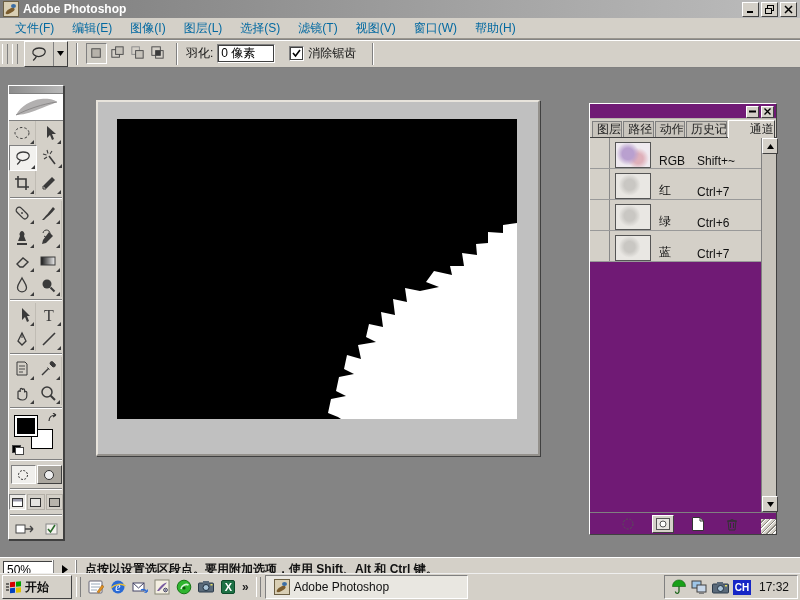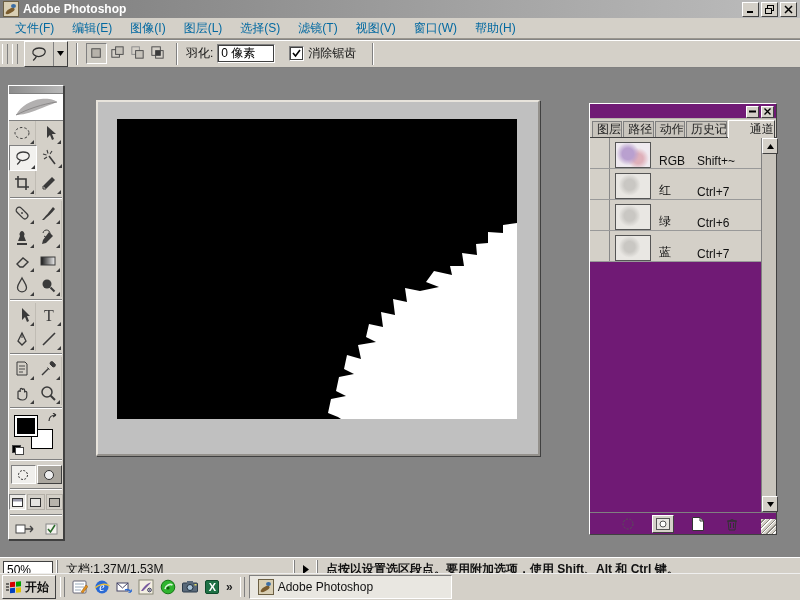--- a/index.html
+++ b/index.html
@@ -106,21 +106,21 @@
   #statusbar{position:absolute;left:0;top:549px;width:800px;height:24px;background:#d4d0c8;
     border-top:1px solid #fff;display:flex;align-items:center;box-sizing:border-box;margin-top:8px;}
   #zoom-input{width:42px;height:16px;margin-left:3px;background:#fff;border:1px solid;border-color:#404040;
      font:12px "Liberation Sans",sans-serif;padding:0 3px;}
   .spanel{display:flex;align-items:center;height:20px;border-left:1px solid #808080;box-shadow:-1px 0 0 #fff;padding:0 8px;}
   #status-hint{white-space:nowrap;overflow:hidden;color:#111;}
 
   
   #taskbar{position:absolute;left:0;top:573px;width:800px;height:27px;background:#d4d0c8;border-top:1px solid #efefef;
      display:flex;align-items:center;box-sizing:border-box;}
-  #startbtn{margin-left:2px;height:22px;display:flex;align-items:center;gap:3px;padding:0 6px 0 3px;font-weight:bold;}
+  #startbtn{margin-left:2px;height:22px;display:flex;align-items:center;gap:3px;padding:0 22px 0 3px;font-weight:bold;}
   .tbgrip{width:3px;height:20px;margin:0 4px;border-left:1px solid #fff;border-right:1px solid #808080;}
   .qlicon{width:22px;height:22px;display:flex;align-items:center;justify-content:center;}
   .chev{font-weight:bold;padding:0 3px;color:#222;}
   #taskbtn{height:22px;display:flex;align-items:center;gap:4px;padding:0 8px;width:185px;
      border:1px solid;border-color:#808080 #fff #fff #808080;background:#e9e7e1;}
   #tray{margin-left:auto;margin-right:2px;height:22px;display:flex;align-items:center;gap:4px;
      border:1px solid;border-color:#808080 #fff #fff #808080;padding:0 8px 0 6px;}
   #clock{min-width:34px;text-align:right;}
   .chbadge{width:18px;height:15px;background:#1626c6;color:#fff;font-size:10px;font-weight:bold;
      display:flex;align-items:center;justify-content:center;}
@@ -521,23 +521,20 @@
             <path d="M2,4 H10 L9,13 H3 Z" fill="none" stroke="#333"></path>
             <path d="M1,4 H11 M4,4 C4,2 8,2 8,4 M4.5,6 V11 M7.5,6 V11" fill="none" stroke="#333"></path>
           </svg>
         </span>
       <span class="gripcorner"></span>
     </div>
   </div>
 
   <div id="statusbar">
     <input id="zoom-input" value="50%" style="">
-    <span class="spanel" style="margin-left:4px;min-width:220px;">
-      <span>文档:1.37M/1.53M</span>
-    </span>
     <span class="spanel">
       <svg width="6" height="9">
           <path d="M0,0 L6,4.5 L0,9 Z" fill="#000"></path>
         </svg>
     </span>
     <span class="spanel" style="flex:1;border-right:none;font-weight:bold;">
       <span id="status-hint">点按以设置选区段点。要用附加选项，使用 Shift、Alt 和 Ctrl 键。</span>
     </span>
   </div>
 
@@ -610,15 +607,34 @@
       </span>
     <span class="chev">»</span>
     <span class="tbgrip"></span>
     <span id="taskbtn">
       <span class="appicon">
           <i></i>
           <b></b>
         </span>
       <span>Adobe Photoshop</span>
     </span>
+    <span id="tray">
+      <svg width="16" height="16" viewBox="0 0 16 16">
+        <path d="M8,1 C4,1 1.5,4 1.5,7.5 H14.5 C14.5,4 12,1 8,1 Z" fill="#18a018" stroke="#0c5c0c" stroke-width="0.6"></path>
+        <path d="M8,7.5 V12.5 a1.8,1.8 0 0 1 -3.6,0" fill="none" stroke="#0c5c0c" stroke-width="1.2"></path>
+      </svg>
+      <svg width="17" height="15" viewBox="0 0 17 15">
+        <rect x="1" y="1" width="9" height="7" fill="#9ec6e8" stroke="#404040"></rect>
+        <rect x="6" y="5" width="9" height="7" fill="#c8d8ea" stroke="#404040"></rect>
+        <rect x="8" y="12" width="5" height="2" fill="#808080"></rect>
+      </svg>
+      <svg width="17" height="13" viewBox="0 0 17 13">
+        <rect x="0.5" y="3" width="16" height="9" rx="1" fill="#5a6a7a" stroke="#2a3a4a"></rect>
+        <rect x="5" y="1" width="6" height="3" fill="#5a6a7a"></rect>
+        <circle cx="8.5" cy="7.5" r="3" fill="#aac4d8" stroke="#20303f"></circle>
+        <rect x="13" y="4" width="2" height="1.5" fill="#e8e060"></rect>
+      </svg>
+      <span class="chbadge">CH</span>
+      <span id="clock">17:32</span>
+    </span>
   </div>
 
 </div>
 
 </body></html>

